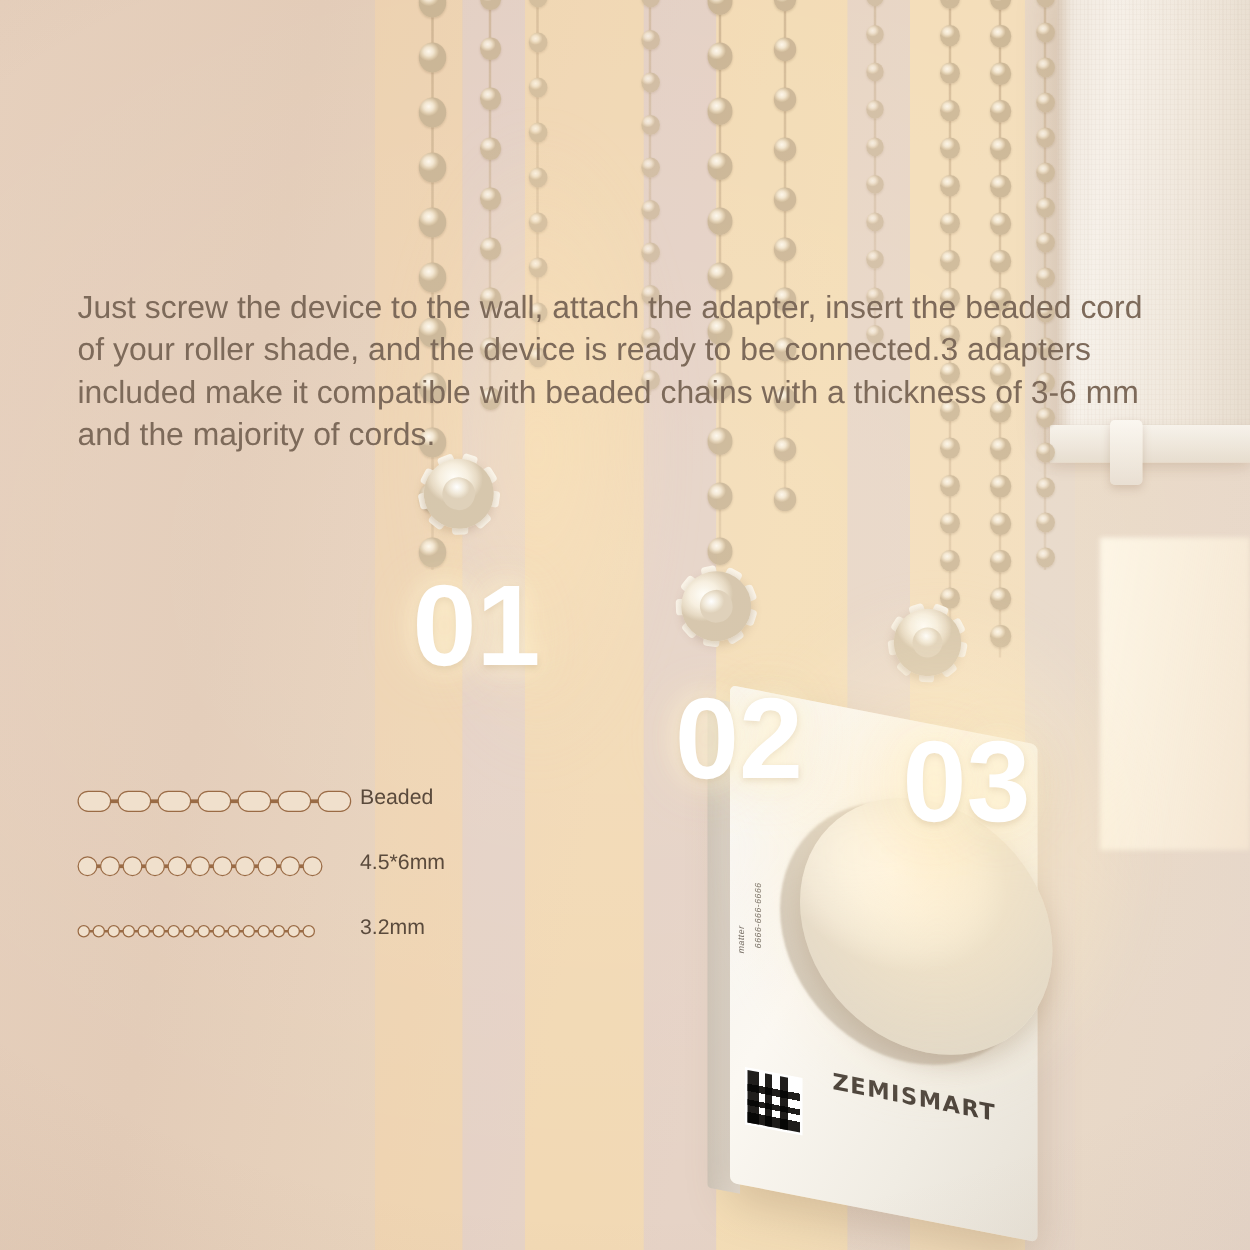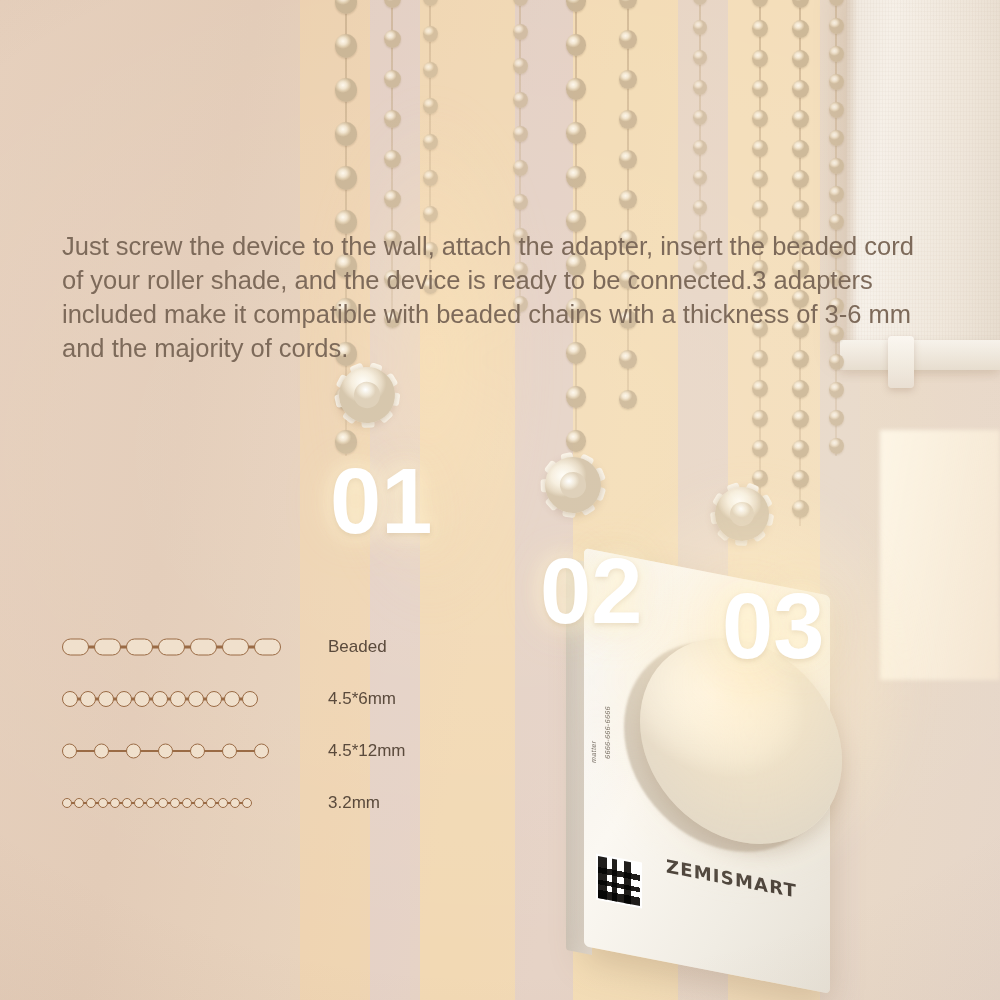--- a/index.html
+++ b/index.html
@@ -97,21 +97,21 @@
   .body-copy{position:absolute;left:62px;top:230px;width:860px;
     font-size:25.5px;line-height:1.33;color:#7d6a5a;}
 
   .steps{position:absolute;inset:0;}
   .step{position:absolute;color:#ffffff;font-weight:700;font-size:92px;line-height:1;
     text-shadow:0 0 22px rgba(255,244,214,.95),0 0 46px rgba(255,236,190,.75),0 2px 5px rgba(160,125,90,.35);}
 
   
   .compat{position:absolute;left:62px;top:628px;width:370px;}
   .compat-title{font-size:21px;font-weight:700;color:#5c4535;margin-bottom:20px;letter-spacing:.1px;}
-  .crow{display:flex;align-items:center;height:38px;margin-bottom:14px;gap:40px;}
+  .crow{display:flex;height:38px;margin-bottom:14px;}
   .cgfx{width:200px;height:26px;position:relative;flex:0 0 200px;}
   .clabel{font-size:17px;color:#5a4a3c;margin-left:26px;}
   .lnk{position:absolute;top:50%;height:2px;background:#9a6b45;transform:translateY(-50%);}
   .el{position:absolute;top:50%;transform:translateY(-50%);
     border:1.7px solid #9a6b45;background:#f0e0cc;box-sizing:border-box;}
 </style>
 </head>
 <body>
 
 <div class="stage">
@@ -403,38 +403,20 @@
             <div class="lnk" style="left: 159px; width: 4px; height: 3px;"></div>
             <div class="el" style="left: 144px; width: 16px; height: 16px; border-radius: 8px;"></div>
             <div class="lnk" style="left: 177px; width: 4px; height: 3px;"></div>
             <div class="el" style="left: 162px; width: 16px; height: 16px; border-radius: 8px;"></div>
             <div class="el" style="left: 180px; width: 16px; height: 16px; border-radius: 8px;"></div>
           </div>
           <div class="clabel">4.5*6mm</div>
         </div>
         <div class="crow">
           <div class="cgfx">
-            <div class="lnk" style="left: 14px; width: 19px; height: 2px;"></div>
-            <div class="el" style="left: 0px; width: 15px; height: 15px; border-radius: 8px;"></div>
-            <div class="lnk" style="left: 46px; width: 19px; height: 2px;"></div>
-            <div class="el" style="left: 32px; width: 15px; height: 15px; border-radius: 8px;"></div>
-            <div class="lnk" style="left: 78px; width: 19px; height: 2px;"></div>
-            <div class="el" style="left: 64px; width: 15px; height: 15px; border-radius: 8px;"></div>
-            <div class="lnk" style="left: 110px; width: 19px; height: 2px;"></div>
-            <div class="el" style="left: 96px; width: 15px; height: 15px; border-radius: 8px;"></div>
-            <div class="lnk" style="left: 142px; width: 19px; height: 2px;"></div>
-            <div class="el" style="left: 128px; width: 15px; height: 15px; border-radius: 8px;"></div>
-            <div class="lnk" style="left: 174px; width: 19px; height: 2px;"></div>
-            <div class="el" style="left: 160px; width: 15px; height: 15px; border-radius: 8px;"></div>
-            <div class="el" style="left: 192px; width: 15px; height: 15px; border-radius: 8px;"></div>
-          </div>
-          <div class="clabel">4.5*12mm</div>
-        </div>
-        <div class="crow">
-          <div class="cgfx">
             <div class="lnk" style="left: 9px; width: 4px; height: 2px;"></div>
             <div class="el" style="left: 0px; width: 10px; height: 10px; border-radius: 5px;"></div>
             <div class="lnk" style="left: 21px; width: 4px; height: 2px;"></div>
             <div class="el" style="left: 12px; width: 10px; height: 10px; border-radius: 5px;"></div>
             <div class="lnk" style="left: 33px; width: 4px; height: 2px;"></div>
             <div class="el" style="left: 24px; width: 10px; height: 10px; border-radius: 5px;"></div>
             <div class="lnk" style="left: 45px; width: 4px; height: 2px;"></div>
             <div class="el" style="left: 36px; width: 10px; height: 10px; border-radius: 5px;"></div>
             <div class="lnk" style="left: 57px; width: 4px; height: 2px;"></div>
             <div class="el" style="left: 48px; width: 10px; height: 10px; border-radius: 5px;"></div>

